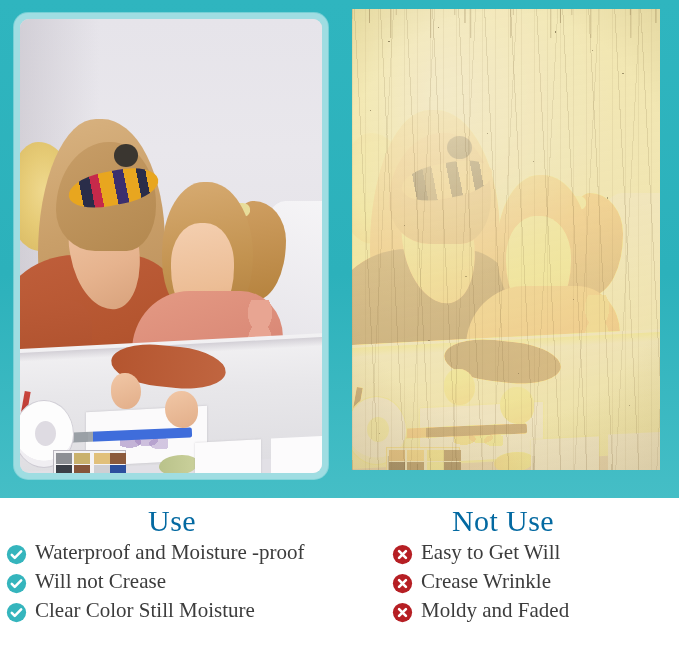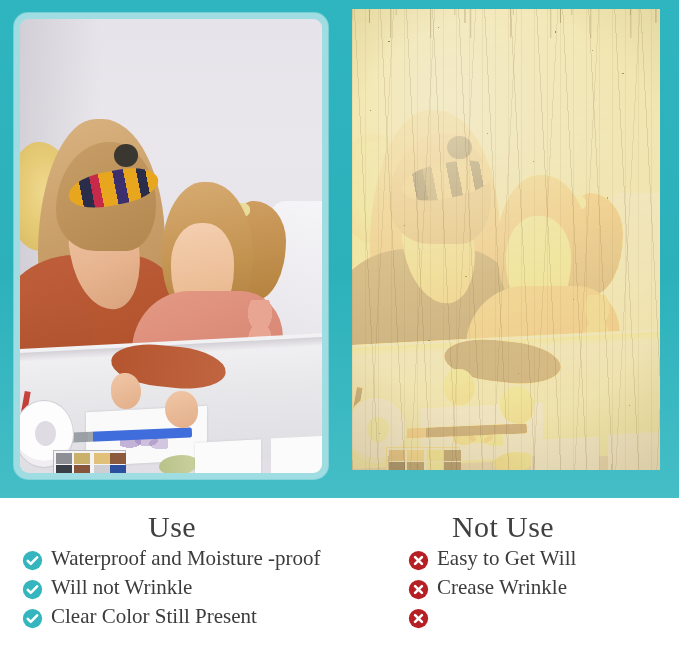--- a/index.html
+++ b/index.html
@@ -340,32 +340,32 @@
     top: 0;
     height: 169px;
   }
   .col-use { left: 0;   width: 344px; }
   .col-not { left: 344px; width: 335px; }
 
   .col-title {
     text-align: center;
     font-size: 30px;
     line-height: 34px;
-    color: #404040;
+    color: #0369a1;
     font-weight: 400;
     letter-spacing: .4px;
-    margin-top: 12px;
+    margin-top: 6px;
   }
   .col-not .col-title { padding-right: 17px; }
 
   .items { margin-top: 2px; }
   .item {
     display: flex;
     align-items: flex-start;
-    margin: 0 0 4px 16px;
+    margin: 0 0 4px 0;
   }
   .col-use .item { padding-left: 6px; }
   .col-not .item { padding-left: 48px; }
 
   .badge {
     flex: 0 0 auto;
     width: 21px;
     height: 21px;
     margin-top: 4px;
     margin-right: 8px;
@@ -515,31 +515,31 @@
           <span class="item-text">Waterproof and Moisture -proof</span>
         </div>
 
         <div class="item">
           <span class="badge">
             <svg viewBox="0 0 24 24" aria-hidden="true">
               <circle cx="12" cy="12" r="11" fill="#35b5bd"></circle>
               <path d="M6.6 12.4l3.4 3.4 7.3-7.4" fill="none" stroke="#ffffff" stroke-width="2.9" stroke-linecap="round" stroke-linejoin="round"></path>
             </svg>
           </span>
-          <span class="item-text">Will not Wrinkle</span>
+          <span class="item-text">Will not Crease</span>
         </div>
 
         <div class="item">
           <span class="badge">
             <svg viewBox="0 0 24 24" aria-hidden="true">
               <circle cx="12" cy="12" r="11" fill="#35b5bd"></circle>
               <path d="M6.6 12.4l3.4 3.4 7.3-7.4" fill="none" stroke="#ffffff" stroke-width="2.9" stroke-linecap="round" stroke-linejoin="round"></path>
             </svg>
           </span>
-          <span class="item-text">Clear Color Still Present</span>
+          <span class="item-text">Clear Color Still Moisture</span>
         </div>
 
       </div>
     </div>
 
     <div class="col col-not">
       <div class="col-title">Not Use</div>
       <div class="items">
 
         <div class="item">
@@ -562,18 +562,19 @@
           <span class="item-text">Crease Wrinkle</span>
         </div>
 
         <div class="item">
           <span class="badge">
             <svg viewBox="0 0 24 24" aria-hidden="true">
               <circle cx="12" cy="12" r="11" fill="#b61f24"></circle>
               <path d="M8.1 8.1l7.8 7.8M15.9 8.1l-7.8 7.8" fill="none" stroke="#ffffff" stroke-width="3" stroke-linecap="round"></path>
             </svg>
           </span>
+          <span class="item-text">Moldy and Faded</span>
         </div>
 
       </div>
     </div>
   </div>
 </div>
 
 </body></html>

